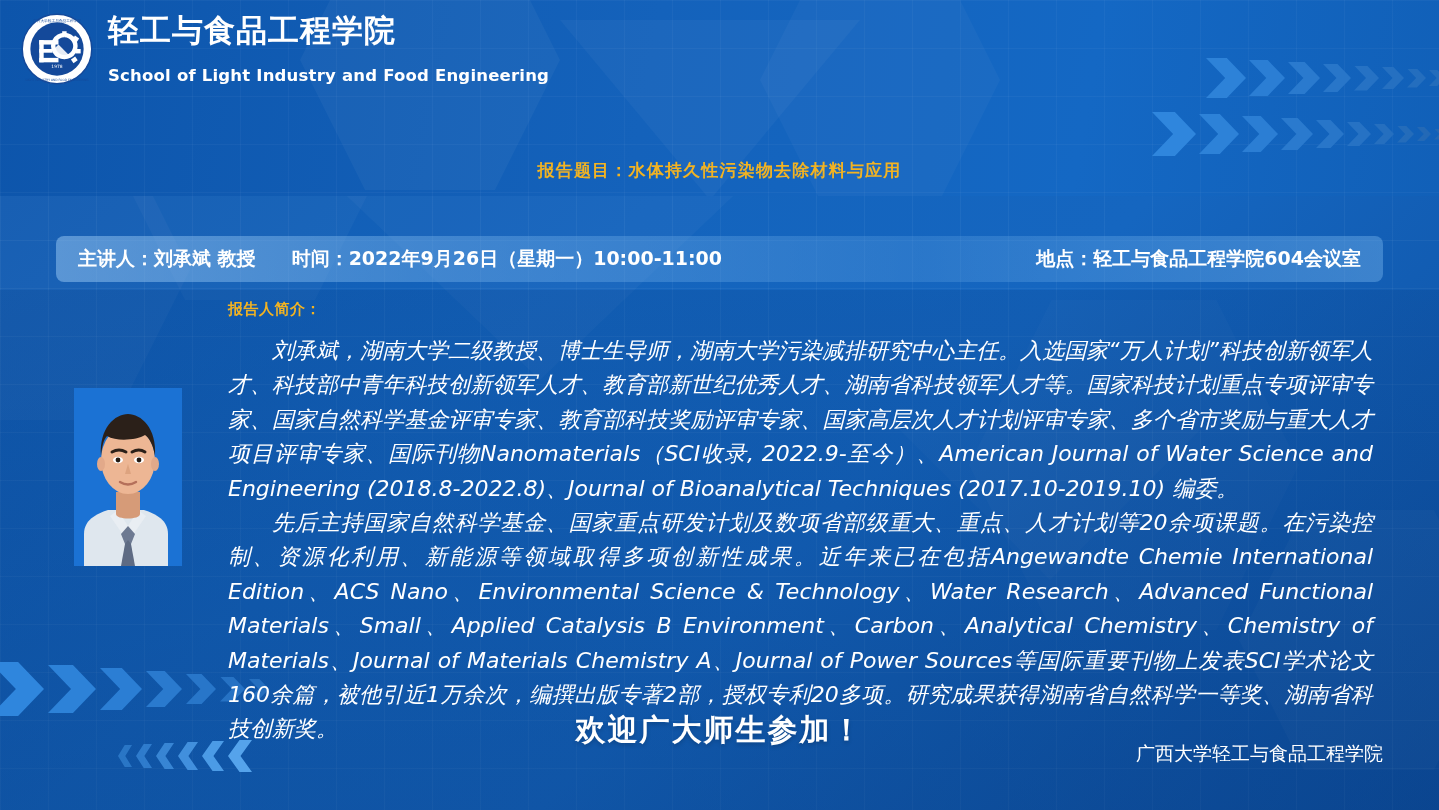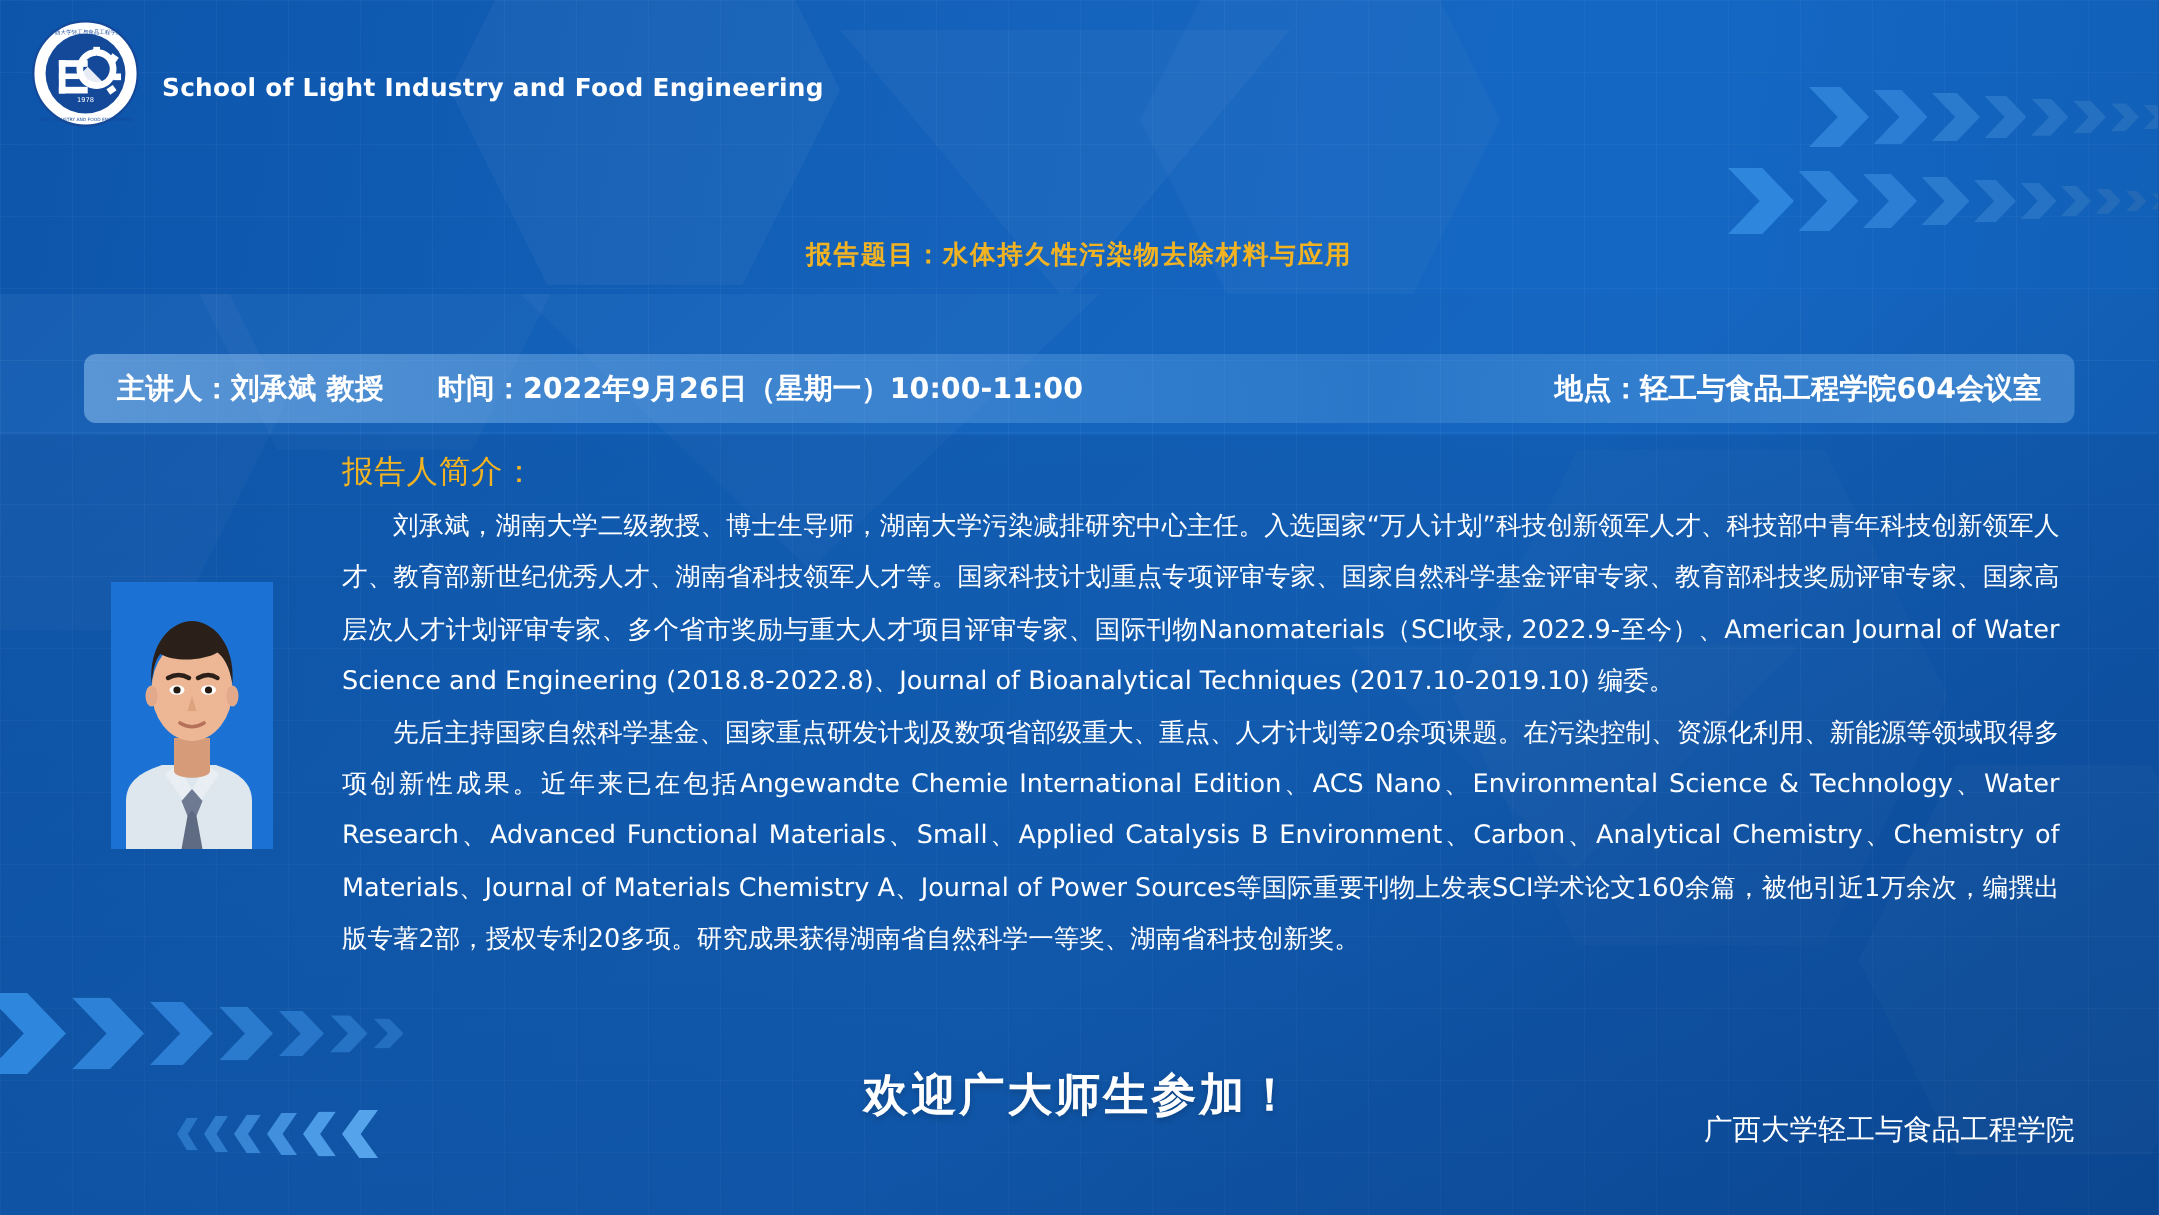--- a/index.html
+++ b/index.html
@@ -142,33 +142,33 @@
     white-space:nowrap;
     gap:36px;
   }
   .info-left{ flex:0 0 auto; }
   .info-mid{ flex:1 1 auto; text-align:left; }
   .info-right{ flex:0 0 auto; }
 
   
   .bio-heading{
     position:absolute; left:228px; top:300px;
-    color:#f2b322; font-size:21px; font-weight:normal;
+    color:#f2b322; font-size:15px; font-weight:bold;
     letter-spacing:.5px;
   }
   .portrait{
     position:absolute; left:74px; top:388px;
     width:108px; height:178px;
     border:0; overflow:hidden;
     background:#1b6fd0;
   }
   .bio-body{
     position:absolute; left:228px; right:66px; top:334px;
-    color:#ffffff; font-size:17px; line-height:34.4px;
-    text-align:justify; text-justify:inter-ideograph;
+    color:#ffffff; font-size:22px; line-height:34.4px;
+    text-align:justify; text-justify:inter-ideograph;font-style:italic;
   }
   .bio-body p{ margin:0; text-indent:2em; }
 
   
   .welcome{
     position:absolute; left:0; right:0; top:710px;
     text-align:center;
     color:#fff; font-size:30px; font-weight:bold;
     letter-spacing:2px;
     text-shadow:0 2px 4px rgba(0,0,0,.2);
@@ -257,20 +257,21 @@
           <rect x="26" y="38" width="26" height="6"></rect>
           <rect x="26" y="50" width="18" height="5"></rect>
           <rect x="26" y="62" width="26" height="6"></rect>
         </g>
         <path d="M52 44 L66 58 L60 64 L46 50 Z" fill="#ffffff" opacity=".9"></path>
         <text x="50" y="76" font-size="6" fill="#ffffff" text-anchor="middle" font-family="'DejaVu Sans',sans-serif">1978</text>
         <text x="50" y="14" font-size="5" fill="#14499a" text-anchor="middle" font-family="'DejaVu Sans',sans-serif">广西大学轻工与食品工程学院</text>
         <text x="50" y="93" font-size="4" fill="#14499a" text-anchor="middle" font-family="'DejaVu Sans',sans-serif">LIGHT INDUSTRY AND FOOD ENGINEERING</text>
       </svg>
       <div class="brand-text">
+        <div class="brand-cn">轻工与食品工程学院</div>
         <div class="brand-en">School of Light Industry and Food Engineering</div>
       </div>
     </div>
 
     <div class="subtitle">报告题目：水体持久性污染物去除材料与应用</div>
   </div>
 
   <div class="infobar">
     <span class="info-left">主讲人：刘承斌 教授</span>
     <span class="info-mid">时间：2022年9月26日（星期一）10:00-11:00</span>

